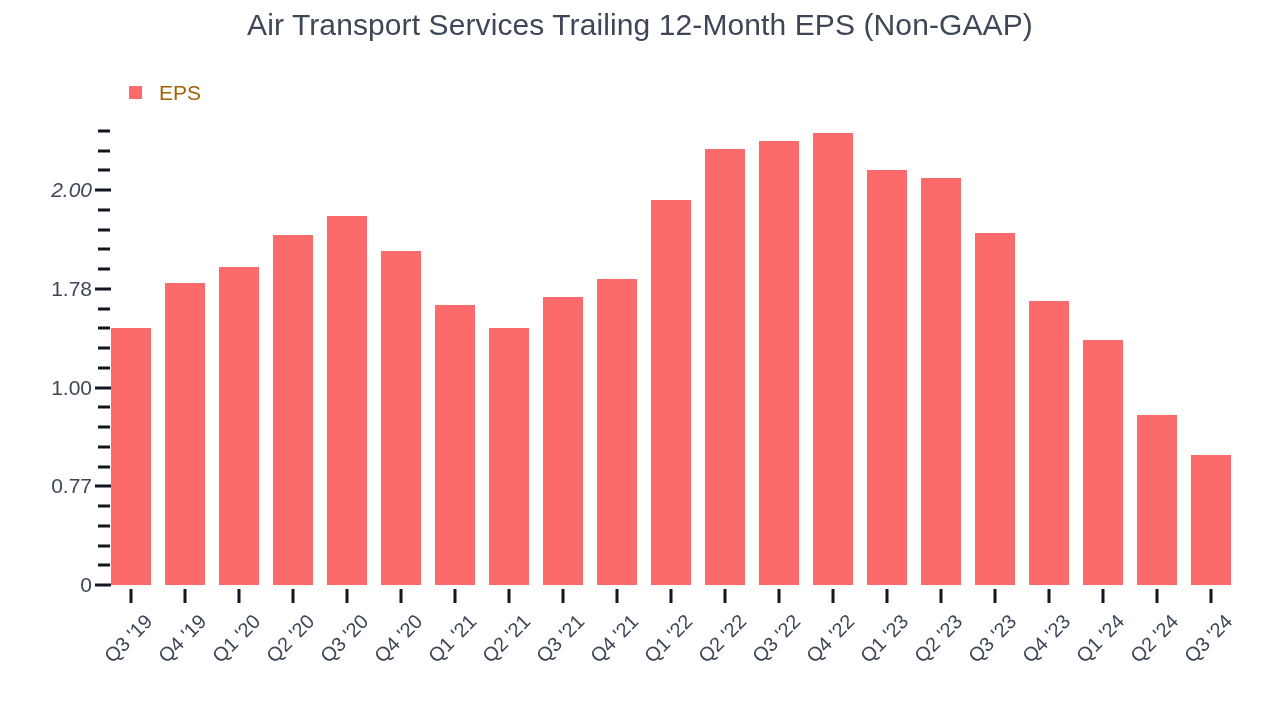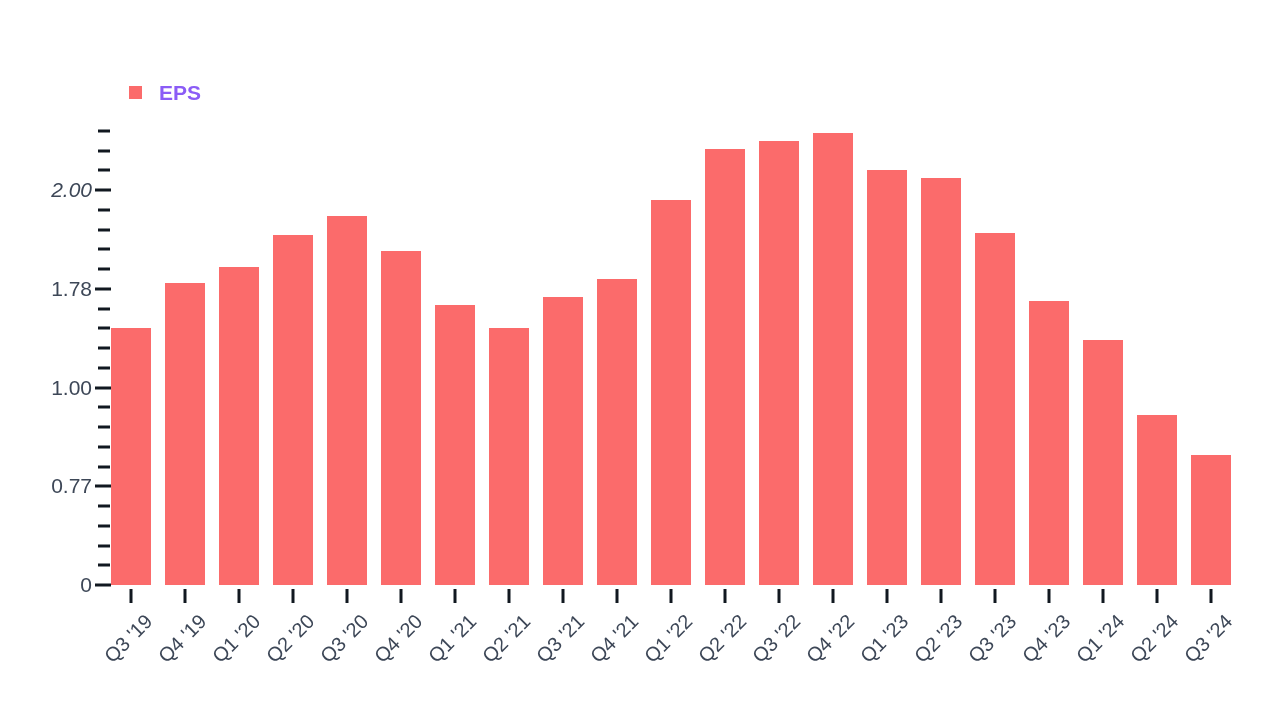--- a/index.html
+++ b/index.html
@@ -45,22 +45,22 @@
   }
   .legend-swatch {
     width: 13px;
     height: 13px;
     background: #fb6b6b;
     display: inline-block;
   }
   .legend-label {
     margin-left: 17px;
     font-size: 21px;
-    color: #8b5cf6;
-    font-weight: 700;
+    color: #a16207;
+    font-weight: 400;
     line-height: 1;
   }
 
   
   .plot {
     position: absolute;
     left: 0;
     top: 0;
     width: 1280px;
     height: 720px;
@@ -121,20 +121,21 @@
     transform-origin: right top;
     transform: translateX(-100%) rotate(-45deg);
     text-align: right;
   }
 </style>
 </head>
 <body>
 
 <div id="chart-root">
 
+  <div class="chart-title">Air Transport Services Trailing 12-Month EPS (Non-GAAP)</div>
 
   <div class="legend">
     <span class="legend-swatch"></span>
     <span class="legend-label">EPS</span>
   </div>
 
   <div class="plot" id="plot-area">
 
   <div class="y-tick major" style="top: 585px;"></div>
       <div class="y-tick minor" style="top: 565.25px;"></div>

